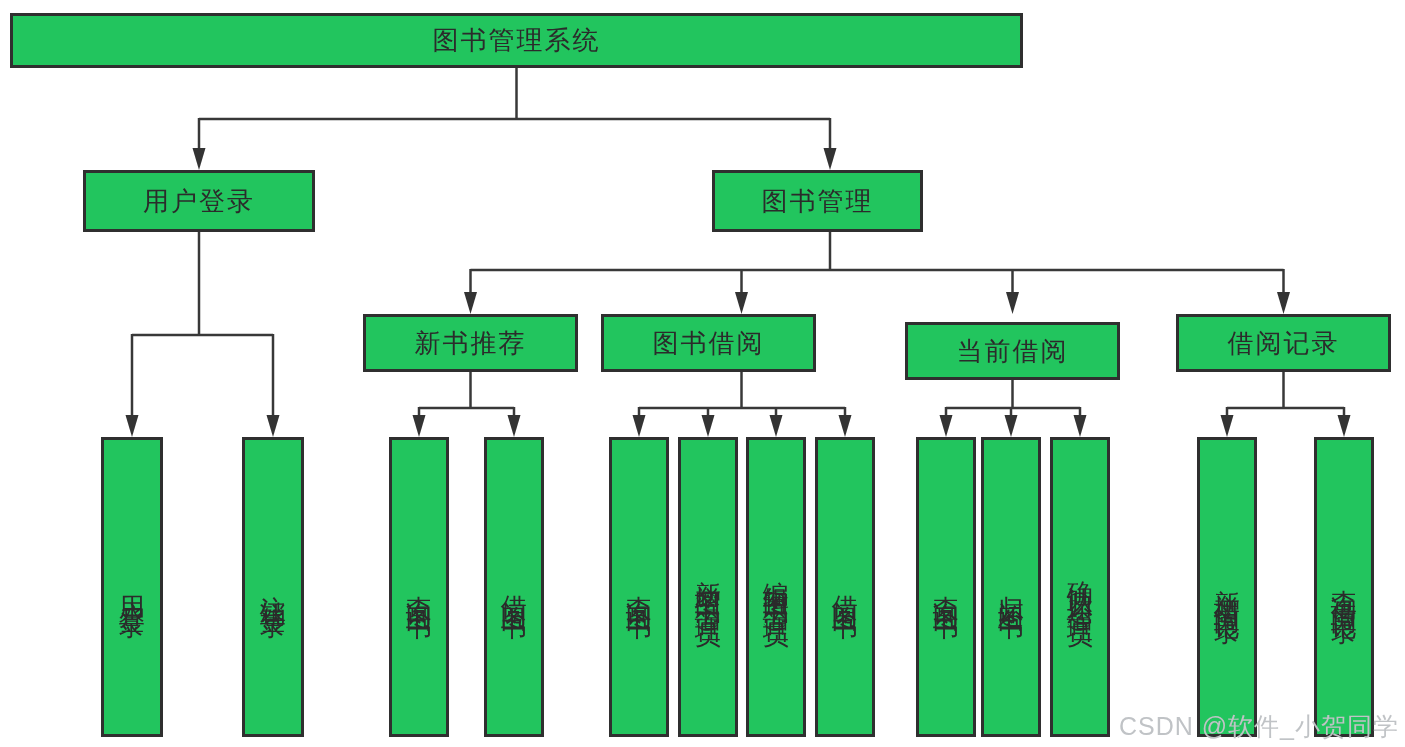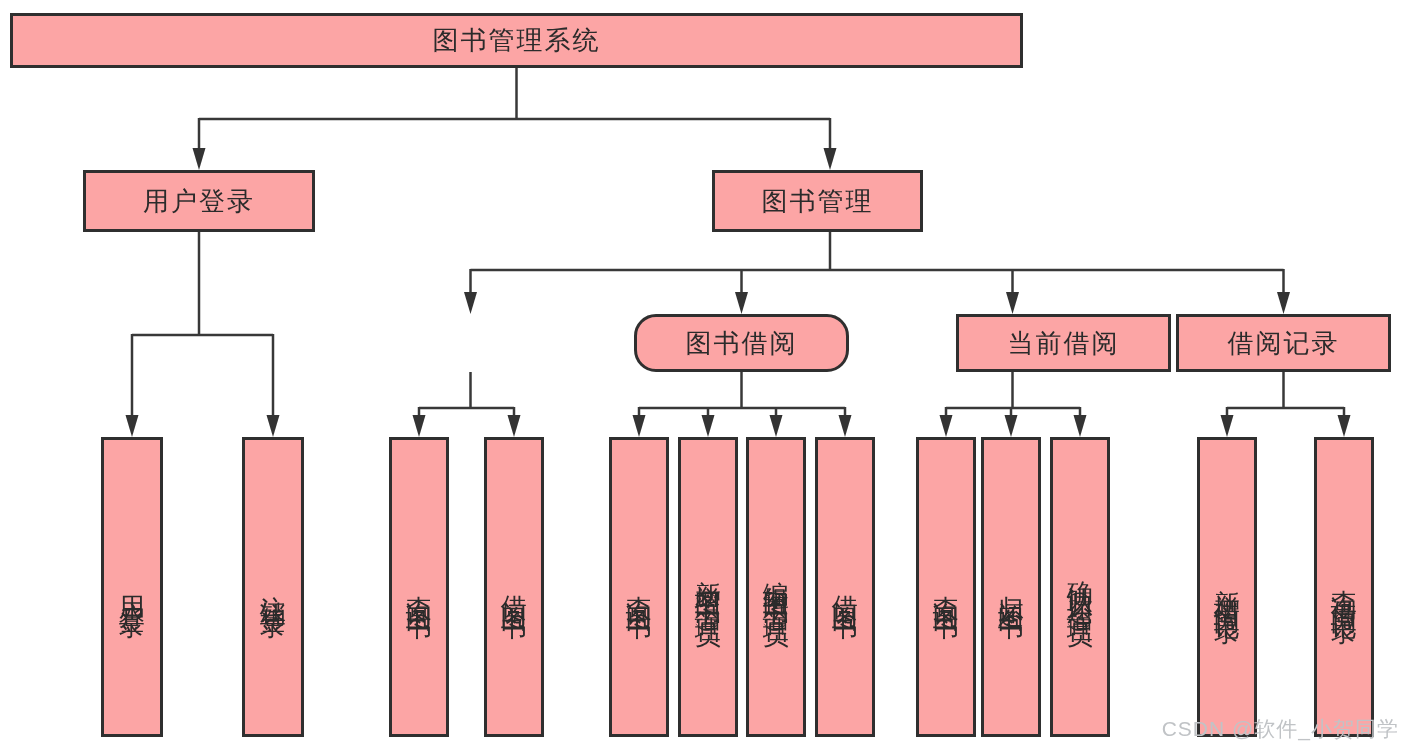--- a/index.html
+++ b/index.html
@@ -8,40 +8,40 @@
 
   #stage { position: absolute; left: 0; top: 0; width: 1405px; height: 747px; }
 
   svg.connectors { position: absolute; left: 0; top: 0; width: 1405px; height: 747px; }
   svg.connectors line { stroke: #383838; stroke-width: 2.5; }
   svg.connectors polygon { fill: #333333; }
 
   .node {
     position: absolute;
     border: 3px solid #2f2f2f;
-    background: #fca5a5;
+    background: #22c55e;
     display: flex;
     align-items: center;
     justify-content: center;
     color: #2b2b2b;
     font-size: 26px;
     letter-spacing: 2px;
     white-space: nowrap;
   }
 
   .node.root   { left: 10px;  top: 13px;  width: 1013px; height: 55px; }
 
   .node.lvl2   { top: 170px; height: 62px; }
   .node.n-user-login { left: 83px;  width: 232px; }
   .node.n-book-mgmt  { left: 712px; width: 211px; }
 
   .node.lvl3   { top: 314px; height: 58px; width: 215px; }
   .node.n-new-books { left: 363px; }
-  .node.n-borrow    { left: 634px; border-radius: 22px; }
-  .node.n-current   { left: 956px; }
+  .node.n-borrow    { left: 601px; }
+  .node.n-current   { left: 905px; margin-top: 8px; }
   .node.n-records   { left: 1176px; justify-content: center; }
 
   .node.leaf {
     top: 437px; height: 300px; width: 60px;
     letter-spacing: 0;
   }
   .node.leaf .vtext {
     writing-mode: vertical-rl;
     text-orientation: mixed;
     letter-spacing: 6px;
@@ -59,21 +59,21 @@
   .leaf.l-d1 { left: 916px; }
   .leaf.l-d2 { left: 981px; }
   .leaf.l-d3 { left: 1050px; }
   .leaf.l-e1 { left: 1197px; }
   .leaf.l-e2 { left: 1314px; }
 
   .watermark {
     position: absolute;
     right: 6px;
     bottom: 4px;
-    font-size: 21px;
+    font-size: 25px;
     color: #c0c3c6;
     letter-spacing: 1px;
     white-space: nowrap;
   }
 </style>
 </head>
 <body>
 
 <div id="stage">
 
@@ -143,20 +143,23 @@
     <span>图书管理系统</span>
   </div>
 
   <div class="node lvl2 n-user-login">
     <span>用户登录</span>
   </div>
   <div class="node lvl2 n-book-mgmt">
     <span>图书管理</span>
   </div>
 
+  <div class="node lvl3 n-new-books">
+    <span>新书推荐</span>
+  </div>
   <div class="node lvl3 n-borrow">
     <span>图书借阅</span>
   </div>
   <div class="node lvl3 n-current">
     <span>当前借阅</span>
   </div>
   <div class="node lvl3 n-records">
     <span>借阅记录</span>
   </div>
 

